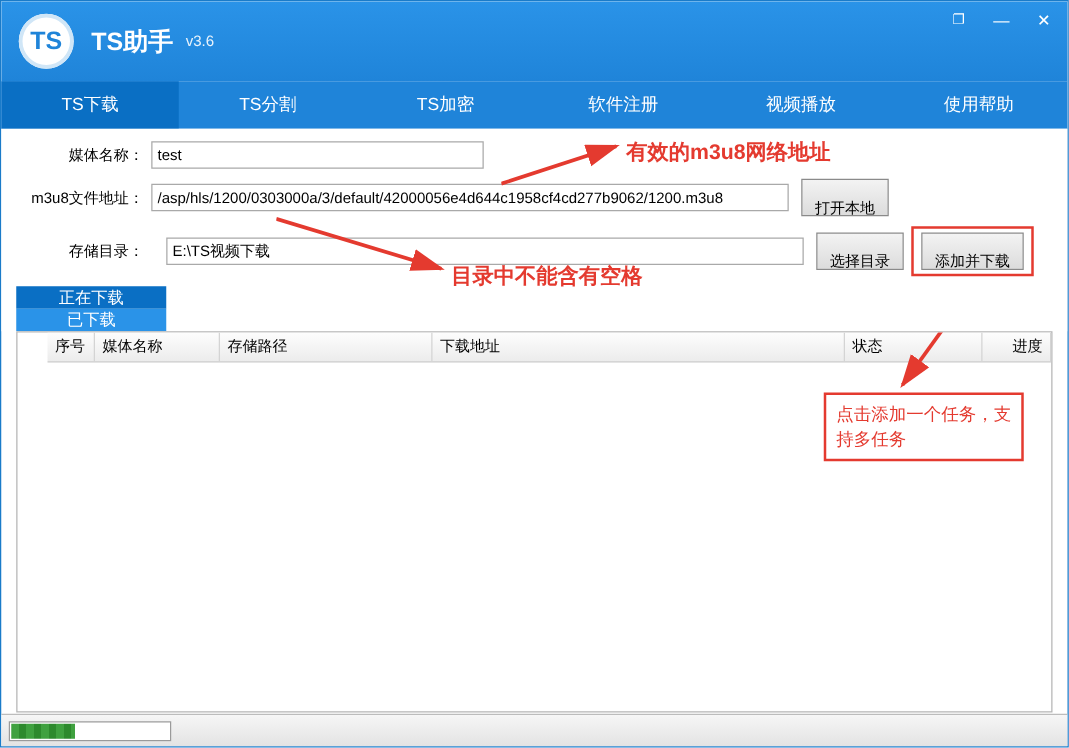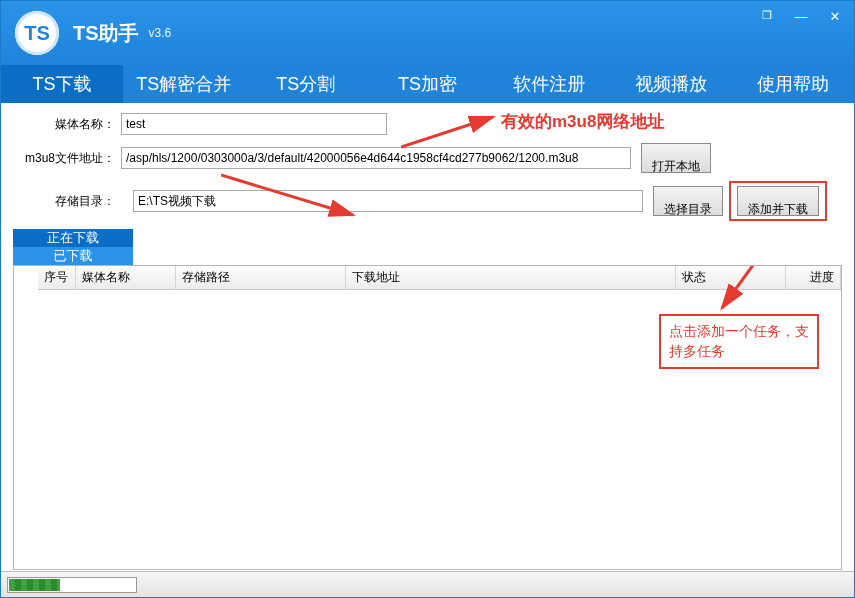--- a/index.html
+++ b/index.html
@@ -45,21 +45,21 @@
 .win-controls span { cursor: pointer; width: 18px; text-align: center; }
 
 .main-tabs {
   background: #1f84d9;
   height: 38px;
   display: flex;
 }
 .main-tab {
   flex: 1;
   color: #fff;
-  font-size: 18px;
+  font-size: 14px;
   display: flex;
   align-items: center;
   justify-content: center;
   cursor: pointer;
 }
 .main-tab.active {
   background: #0a6fc4;
 }
 
 .content {
@@ -197,21 +197,20 @@
   <span class="app-version">v3.6</span>
   <div class="win-controls">
     <span style="font-size:11px;">❐</span>
     <span>—</span>
     <span>✕</span>
   </div>
 </div>
 
 <div class="main-tabs">
   <div class="main-tab active">TS下载</div>
-  <div class="main-tab">TS解密合并</div>
   <div class="main-tab">TS分割</div>
   <div class="main-tab">TS加密</div>
   <div class="main-tab">软件注册</div>
   <div class="main-tab">视频播放</div>
   <div class="main-tab">使用帮助</div>
 </div>
 
 <div class="content" style="position:relative;">
   <div class="form-row">
     <div class="form-label">媒体名称：</div>
@@ -230,20 +229,21 @@
       <button class="btn">添加并下载</button>
     </span>
   </div>
 
   <div class="sub-tabs">
     <div class="sub-tab t1">正在下载</div>
     <div class="sub-tab t2">已下载</div>
   </div>
 
   <div class="annot" style="top:7px; left:500px;">有效的m3u8网络地址</div>
+  <div class="annot" style="top:106px; left:360px;">目录中不能含有空格</div>
 
   <svg class="arrow-svg" style="top:10px; left:400px;" width="100" height="36">
     <defs>
         <marker id="ah1" markerWidth="10" markerHeight="10" refX="8" refY="3" orient="auto">
           <path d="M0,0 L0,6 L9,3 z" fill="#e43a2f"></path>
         </marker>
       </defs>
     <line x1="0" y1="34" x2="92" y2="4" stroke="#e43a2f" stroke-width="3" marker-end="url(#ah1)"></line>
   </svg>
   <svg class="arrow-svg" style="top:68px; left:220px;" width="140" height="50">

